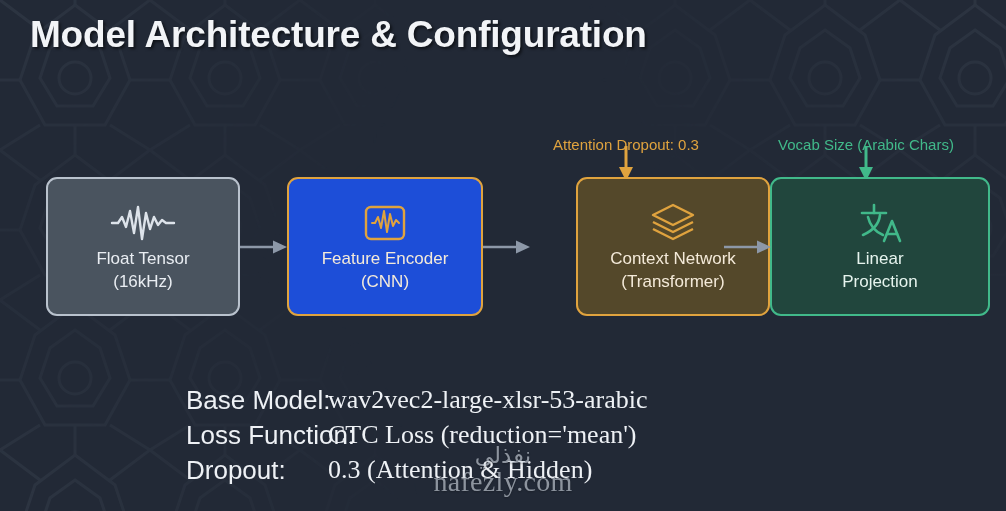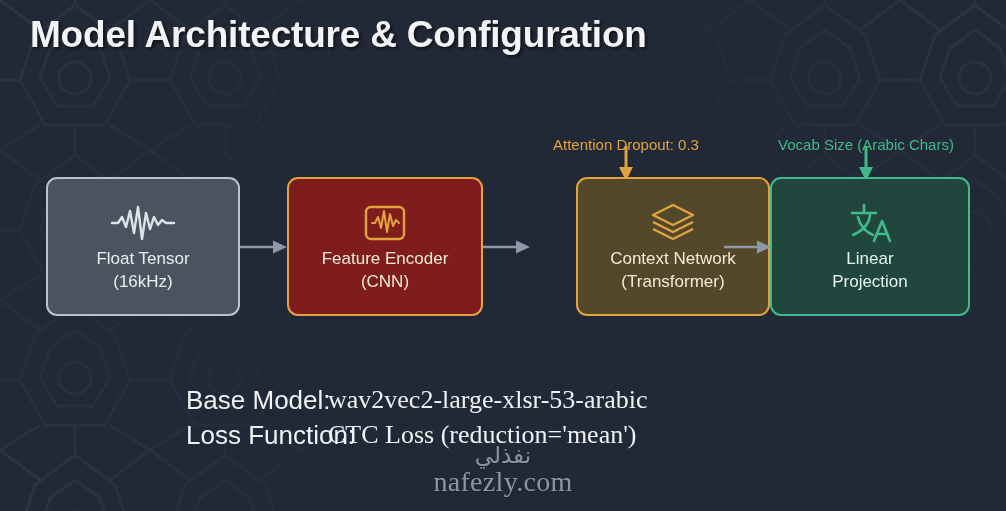--- a/index.html
+++ b/index.html
@@ -105,35 +105,35 @@
 
   #node-float-tensor {
     left: 46px;  width: 194px;
     background: #4a545f;
     border-color: #b9c2cd;
   }
   #node-float-tensor .node-label { color: #e9edf2; }
 
   #node-feature-encoder {
     left: 287px; width: 196px;
-    background: #7f1d1d;
+    background: #1d4ed8;
     border-color: #e0a33e;
   }
   #node-feature-encoder .node-label { color: #f4ead9; }
 
   #node-context-network {
     left: 530px; width: 194px;
     background: #54482a;
     border-color: #e0a33e;
     margin-left: 46px;
   }
   #node-context-network .node-label { color: #f4ead9; }
 
   #node-linear-projection {
-    left: 770px; width: 200px;
+    left: 770px; width: 220px;
     background: #21463d;
     border-color: #41b98a;
   }
   #node-linear-projection .node-label { color: #e6f4ee; }
 
   
   .connector {
     position: absolute;
     top: 238px;
     height: 18px;
@@ -311,20 +311,24 @@
 
   <div id="config-list">
     <div class="config-row">
       <div class="config-key">Base Model:</div>
       <div class="config-value">wav2vec2-large-xlsr-53-arabic</div>
     </div>
     <div class="config-row">
       <div class="config-key">Loss Function:</div>
       <div class="config-value">CTC Loss (reduction='mean')</div>
     </div>
+    <div class="config-row">
+      <div class="config-key">Dropout:</div>
+      <div class="config-value">0.3 (Attention &amp; Hidden)</div>
+    </div>
   </div>
 
   <div id="watermark">
     <div id="watermark-arabic">نفذلي</div>
     <div id="watermark-domain">nafezly.com</div>
   </div>
 
 </div>
 
 </body></html>

